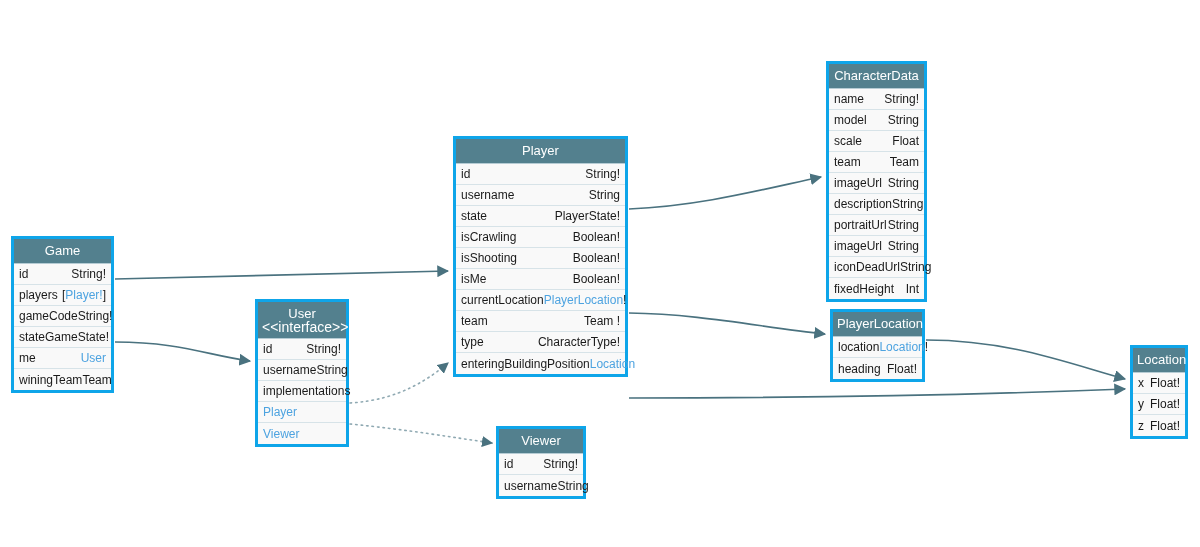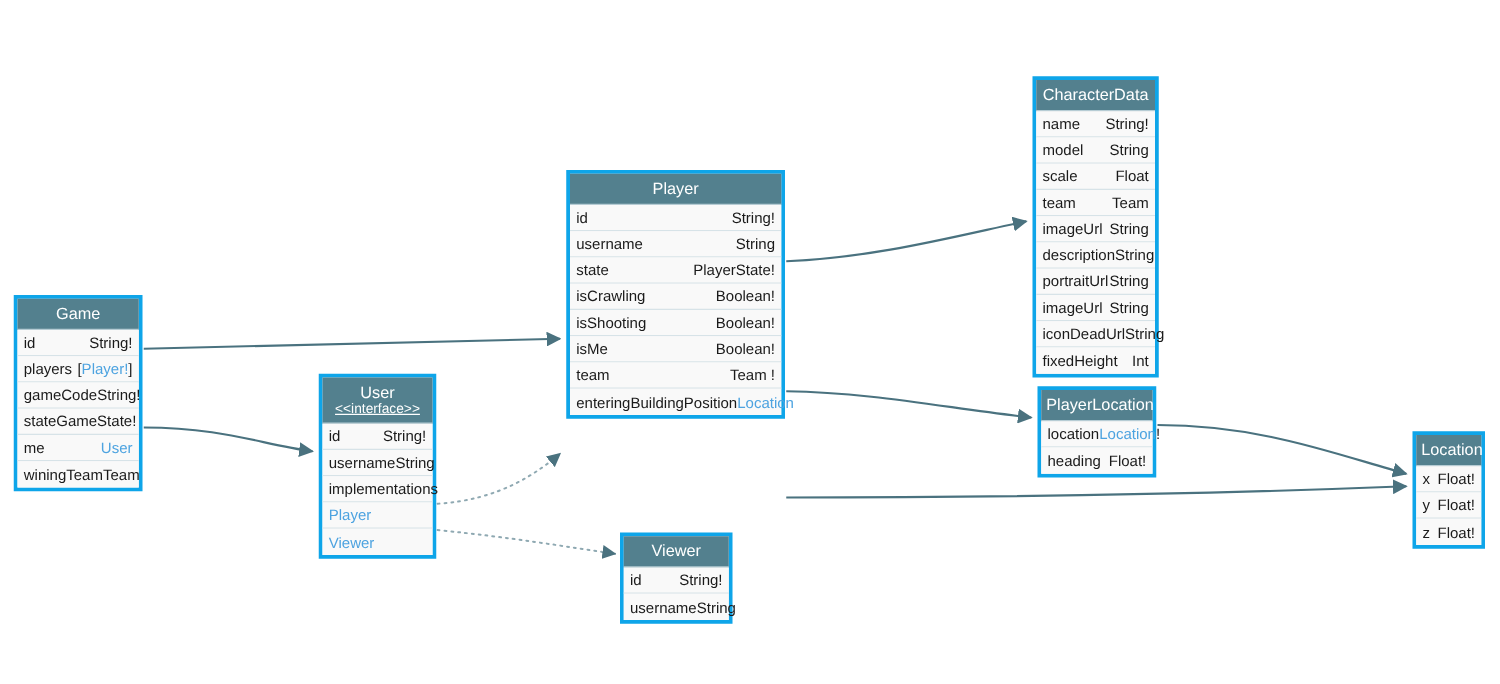--- a/index.html
+++ b/index.html
@@ -34,23 +34,22 @@
     color: #ffffff;
     text-align: center;
     font-size: 13px;
     line-height: 14px;
     padding: 5px 4px 5px 4px;
     box-sizing: border-box;
     border-bottom: 1px solid #b6ccd4;
   }
   .ent-header .stereotype {
     display: block;
-    font-size: 11px;
+    font-size: 14px;
     line-height: 12px;
-    text-decoration: underline;
   }
   .row {
     display: flex;
     align-items: center;
     justify-content: space-between;
     box-sizing: border-box;
     height: 21px;
     padding: 0 5px;
     font-size: 12px;
     color: #1a1a1a;
@@ -168,24 +167,32 @@
         </div>
         <div class="row">
           <span class="fname plain">isShooting</span>
           <span class="ftype plain">Boolean!</span>
         </div>
         <div class="row">
           <span class="fname plain">isMe</span>
           <span class="ftype plain">Boolean!</span>
         </div>
         <div class="row">
+          <span class="fname plain">currentLocation</span>
+          <span class="ftype"><span class="link">PlayerLocation</span><span class="plain">!</span></span>
+        </div>
+        <div class="row">
           <span class="fname plain">team</span>
           <span class="ftype plain">Team !</span>
         </div>
         <div class="row">
+          <span class="fname plain">type</span>
+          <span class="ftype plain">CharacterType!</span>
+        </div>
+        <div class="row">
           <span class="fname plain">enteringBuildingPosition</span>
           <span class="ftype"><span class="link">Location</span></span>
         </div>
       </div>
       <div class="entity" style="left: 496px; top: 426px; width: 90px;">
         <div class="ent-header"><span>Viewer</span></div>
         <div class="row">
           <span class="fname plain">id</span>
           <span class="ftype plain">String!</span>
         </div>

